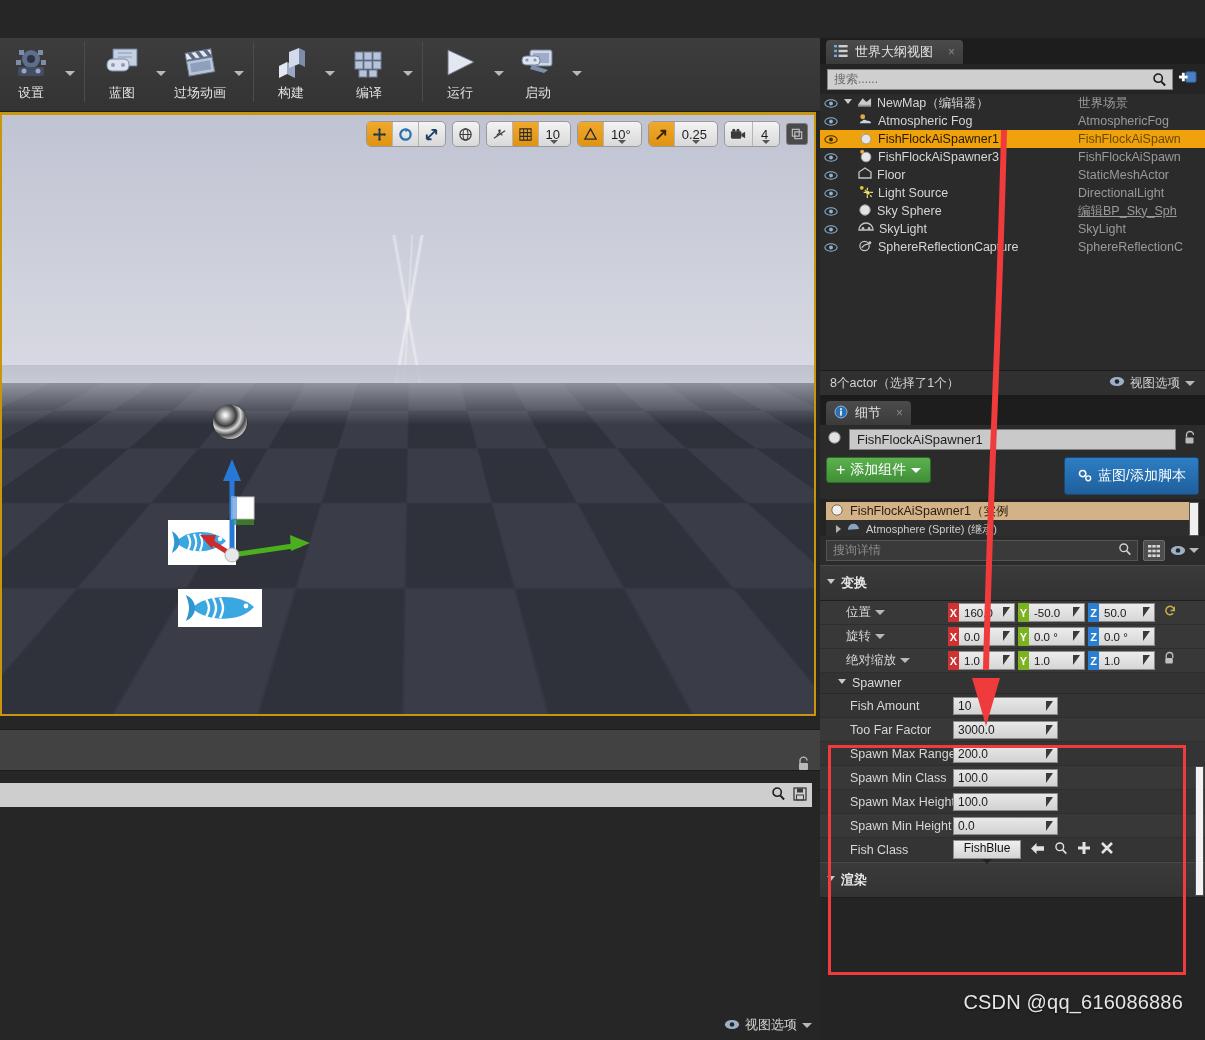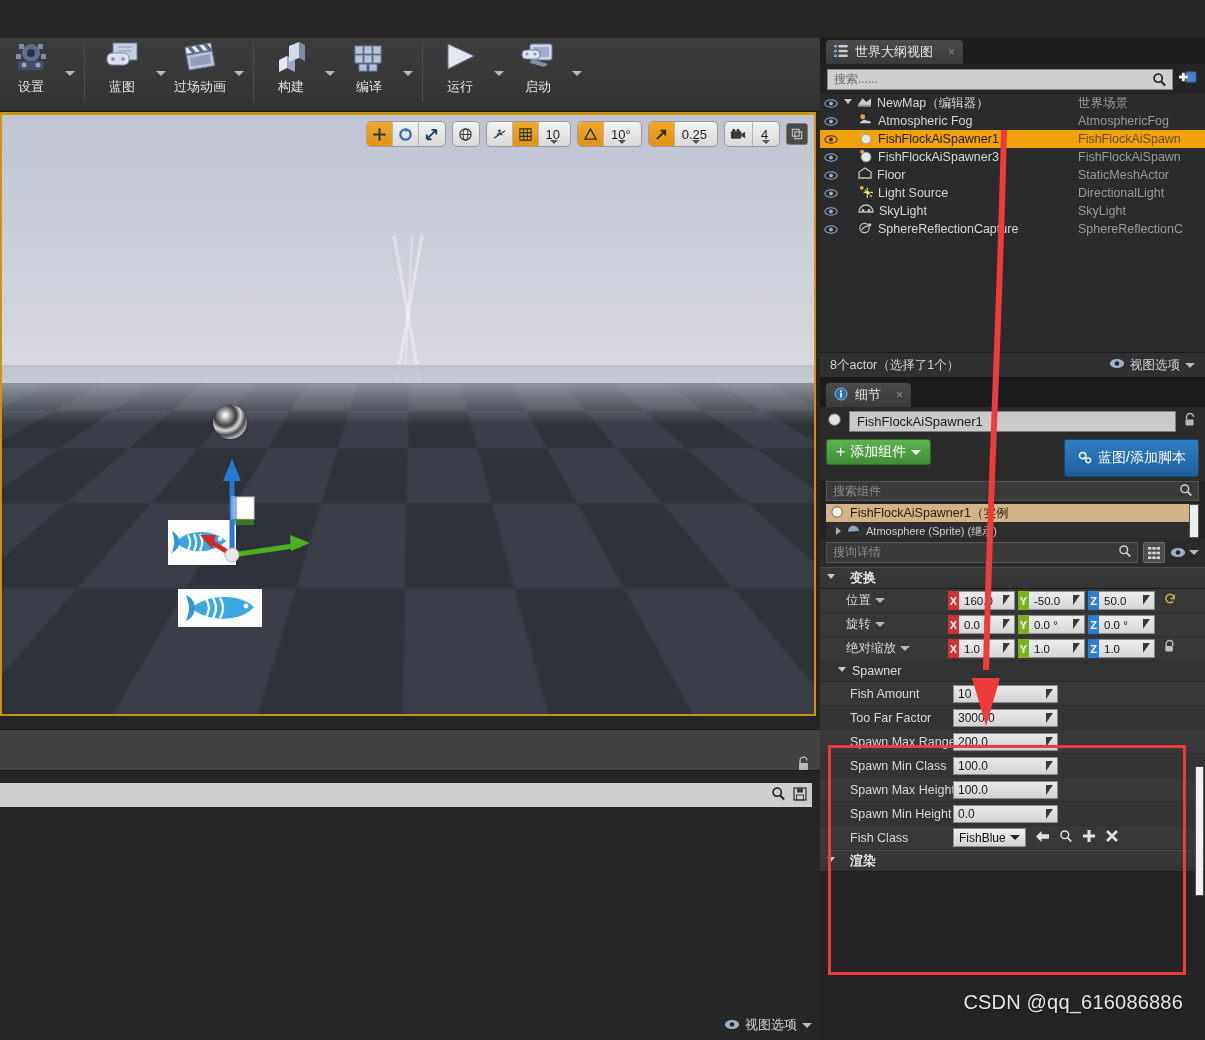--- a/index.html
+++ b/index.html
@@ -43,21 +43,21 @@
   
   .toolbar {
     position:absolute; left:0; top:38px; width:820px; height:74px;
     background: linear-gradient(#3d3d3d, #333);
     border-bottom: 1px solid #1d1d1d;
     display:flex; align-items:flex-start;
   }
   .tb-sep { width:1px; height:60px; background:#2a2a2a; border-right:1px solid #4c4c4c; margin: 4px 6px 0 6px;}
   .tb-item {
     width: 62px; height: 66px; display:flex; flex-direction:column;
-    align-items:center; justify-content:flex-start; 
+    align-items:center; justify-content:flex-start; padding-top:6px;
     cursor:default;
   }
   .tb-item .ic { height:38px; display:flex; align-items:center; justify-content:center; }
   .tb-item .lbl { font-size: 13px; color:#e2e2e2; margin-top:2px; }
   .tb-caret {
     width: 16px; height: 66px; display:flex; align-items:center; justify-content:center;
     padding-top: 4px;
   }
   .caret { width:0;height:0;border-left:5px solid transparent;border-right:5px solid transparent;border-top:5px solid #b9b9b9; }
 
@@ -209,21 +209,21 @@
   .comp-scroll { position:absolute; right:0; top:0; width:10px; height:34px; background:#f0f0f0; border:1px solid #555;}
 
   .det-srchrow { display:flex; align-items:center; gap:5px; padding:4px 6px; background:#2b2b2b; }
   .det-srch {
     flex:1; height:21px; background:#3a3a3a; border:1px solid #555;
     display:flex; align-items:center; padding:0 6px; color:#8d8d8d; font-size:12px; position:relative;
   }
   .icon-sq { width:22px;height:21px;background:#4e4e4e;border:1px solid #6a6a6a;border-radius:2px;display:flex;align-items:center;justify-content:center;}
 
   .cat-head {
-    display:flex; align-items:center; gap:15px; height:22px; padding-left:7px;
+    display:flex; align-items:center; gap:6px; height:36px; padding-left:7px;
     background: linear-gradient(#3a3a3a,#333); border-top:1px solid #4a4a4a; border-bottom:1px solid #1e1e1e;
     color:#e9e9e9; font-size:13px; font-weight:bold;
   }
   .sub-head {
     display:flex; align-items:center; gap:6px; height:21px; padding-left:18px;
     background:#333; border-bottom:1px solid #292929;
     color:#dcdcdc; font-size:12.5px;
   }
   .tri { width:0;height:0;border-left:5px solid #c9c9c9;border-top:4px solid transparent;border-bottom:4px solid transparent;}
   .tri.open { border-left:4px solid transparent;border-right:4px solid transparent;border-top:5px solid #c9c9c9; }
@@ -243,21 +243,21 @@
   .axis-grp { display:flex; align-items:center; margin-right:3px; }
   .axis-tag { width:11px; height:19px; display:flex; align-items:center; justify-content:center; color:#fff; font-size:11px; font-weight:bold; }
   .axis-tag.x { background:#cf3232; }
   .axis-tag.y { background:#7bb21f; }
   .axis-tag.z { background:#2a7fd0; }
   .axis-in { width:56px; height:19px; background: linear-gradient(#ececec,#d6d6d6); border:1px solid #8a8a8a; border-left:none;
     display:flex; align-items:center; padding-left:5px; font-size:11.5px; color:#161616; position:relative;}
 
   .dd {
     height:19px; min-width:68px; background: linear-gradient(#efefef,#d4d4d4); border:1px solid #8a8a8a;
-    display:flex; align-items:center; gap:4px; padding:0 5px; font-size:12px; color:#111;
+    display:flex; align-items:center; gap:4px; padding:0 5px; font-size:12px; color:#111;flex-direction:column;
   }
   .chk { width:13px; height:13px; background: linear-gradient(#d8d8d8,#bcbcbc); border:1px solid #7d7d7d; }
 
   
   .red-box {
     position:absolute; left:828px; top:745px; width:358px; height:230px;
     border:3px solid #ef3b3b; pointer-events:none;
   }
   .red-arrow { position:absolute; left:960px; top:130px; width:60px; height:600px; pointer-events:none;}
   .watermark {
@@ -741,20 +741,35 @@
                 <g stroke="#e8e060" stroke-width="1.4">
                   <path d="M10 3v3M10 11v3M6 8h3M13 8h3M7.4 5.4l2 2M13 11l1.6 1.6"></path>
                 </g>
                 <circle cx="10.6" cy="8.4" r="2" fill="#f0e878"></circle>
               </svg></span>
           <span>Light Source</span>
         </div>
         <div class="ty">DirectionalLight</div>
       </div>
 
+      <div class="ol-row">
+        <div class="eye">
+            <svg width="14" height="9" viewBox="0 0 16 10">
+              <ellipse cx="8" cy="5" rx="7" ry="4.2" fill="none" stroke="#8fb3cf" stroke-width="1.2"></ellipse>
+              <circle cx="8" cy="5" r="2.2" fill="#8fb3cf"></circle>
+            </svg>
+          </div>
+        <div class="nm" style="padding-left:16px">
+          <span><svg width="14" height="14" viewBox="0 0 14 14">
+                <circle cx="7" cy="7" r="5.2" fill="#e2e2e2" stroke="#9a9a9a"></circle>
+              </svg></span>
+          <span>Sky Sphere</span>
+        </div>
+        <div class="ty ty-link">编辑BP_Sky_Sph</div>
+      </div>
 
       <div class="ol-row">
         <div class="eye">
             <svg width="14" height="9" viewBox="0 0 16 10">
               <ellipse cx="8" cy="5" rx="7" ry="4.2" fill="none" stroke="#8fb3cf" stroke-width="1.2"></ellipse>
               <circle cx="8" cy="5" r="2.2" fill="#8fb3cf"></circle>
             </svg>
           </div>
         <div class="nm" style="padding-left:16px">
           <span><svg width="16" height="12" viewBox="0 0 16 12">
@@ -840,29 +855,20 @@
         <span>
           <svg width="15" height="14" viewBox="0 0 16 15">
               <circle cx="6" cy="6" r="3.4" fill="none" stroke="#fff" stroke-width="1.6"></circle>
               <circle cx="12" cy="11" r="2.6" fill="none" stroke="#fff" stroke-width="1.5"></circle>
             </svg>
         </span>
         <span>蓝图/添加脚本</span>
       </div>
     </div>
 
-    <div class="comp-search">
-      <span>搜索组件</span>
-      <span style="position:absolute;right:5px;top:1px;">
-        <svg width="14" height="14" viewBox="0 0 16 16">
-            <circle cx="6.6" cy="6.6" r="4.4" fill="none" stroke="#d2d2d2" stroke-width="1.6"></circle>
-            <path d="M10 10.2l4 4.2" stroke="#d2d2d2" stroke-width="1.9"></path>
-          </svg>
-      </span>
-    </div>
 
     <div class="comp-tree">
       <div class="comp-row sel">
         <span><svg width="14" height="14" viewBox="0 0 14 14">
               <circle cx="7" cy="7" r="5.2" fill="#f0f0f0" stroke="#7a6a4e"></circle>
             </svg></span>
         <span>FishFlockAiSpawner1（实例</span>
       </div>
       <div class="comp-row" style="opacity:0.85;">
         <i class="tri" style="margin-left:6px"></i>

